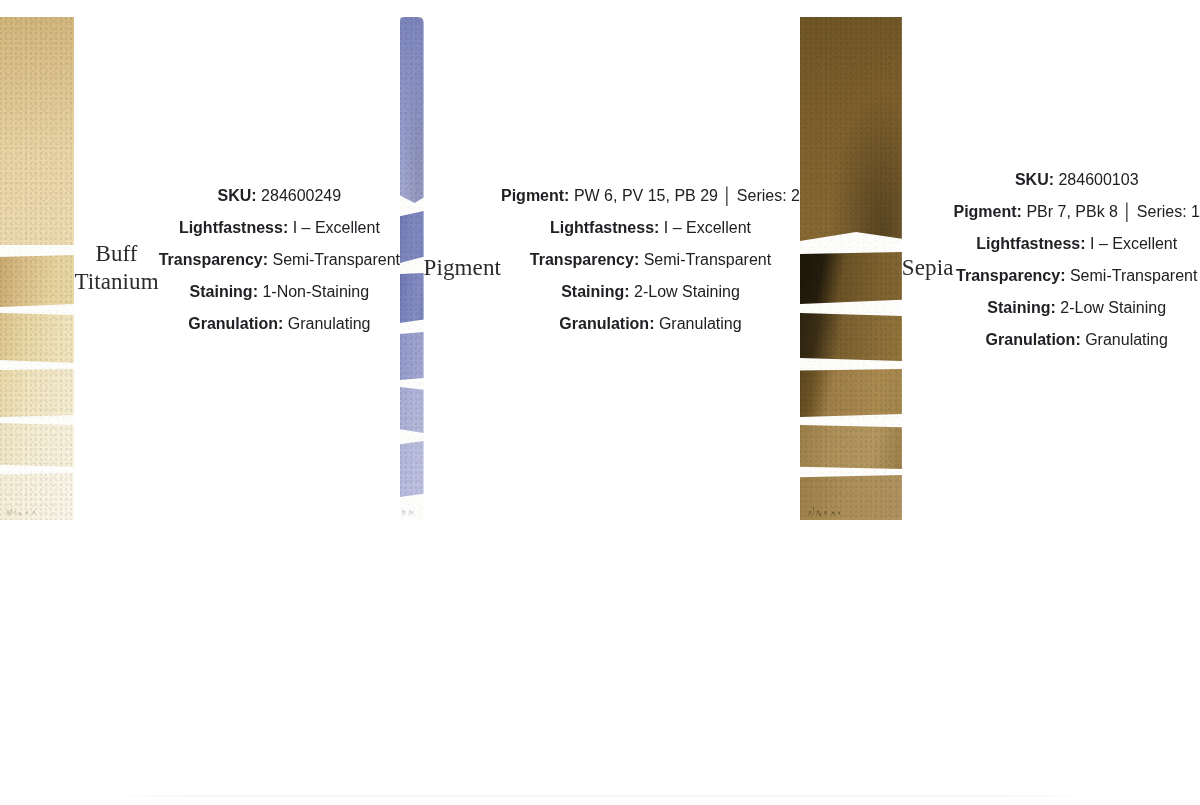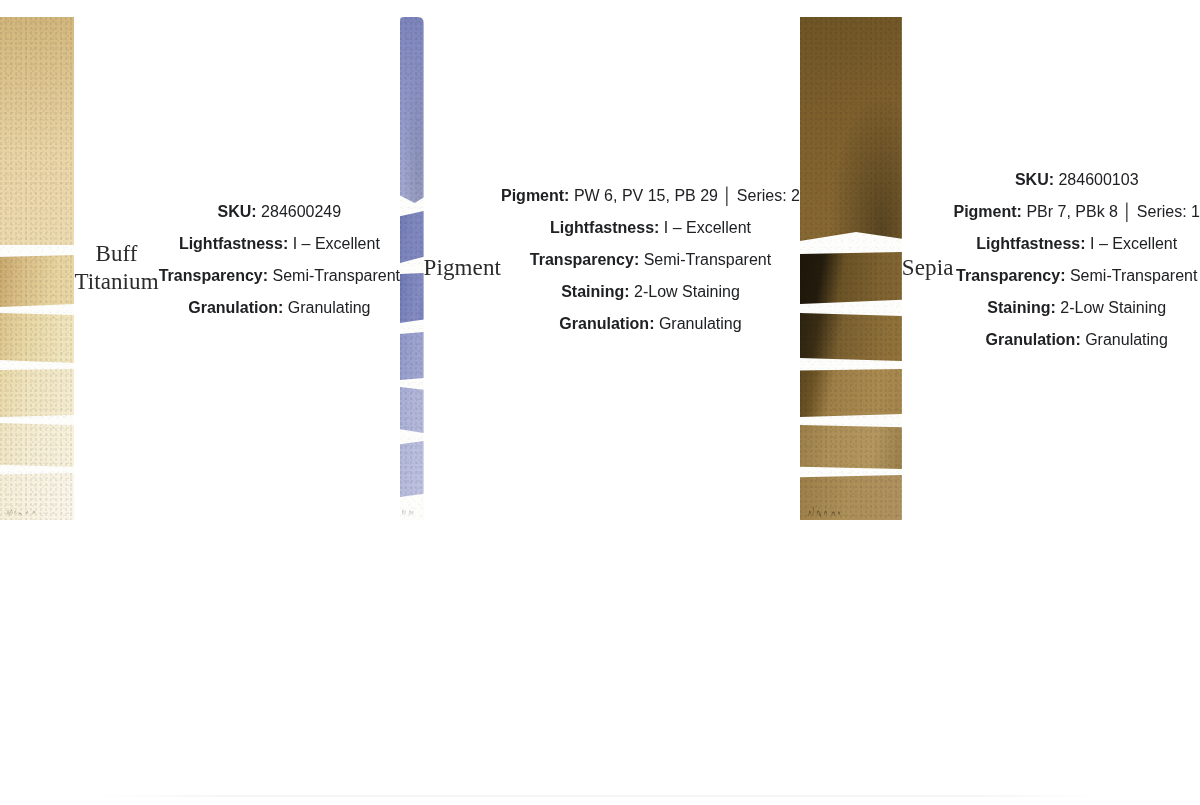--- a/index.html
+++ b/index.html
@@ -172,20 +172,24 @@
         </div>
         <div class="detail-row">
           <span class="lbl">Lightfastness:</span>
           <span class="val">I – Excellent</span>
         </div>
         <div class="detail-row">
           <span class="lbl">Transparency:</span>
           <span class="val">Semi-Transparent</span>
         </div>
         <div class="detail-row">
+          <span class="lbl">Staining:</span>
+          <span class="val">1-Non-Staining</span>
+        </div>
+        <div class="detail-row">
           <span class="lbl">Granulation:</span>
           <span class="val">Granulating</span>
         </div>
       </div>
     </div>
 
     <div class="card">
       <div class="swatch-wrap lav-wrap">
         <div class="paper"></div>
 

